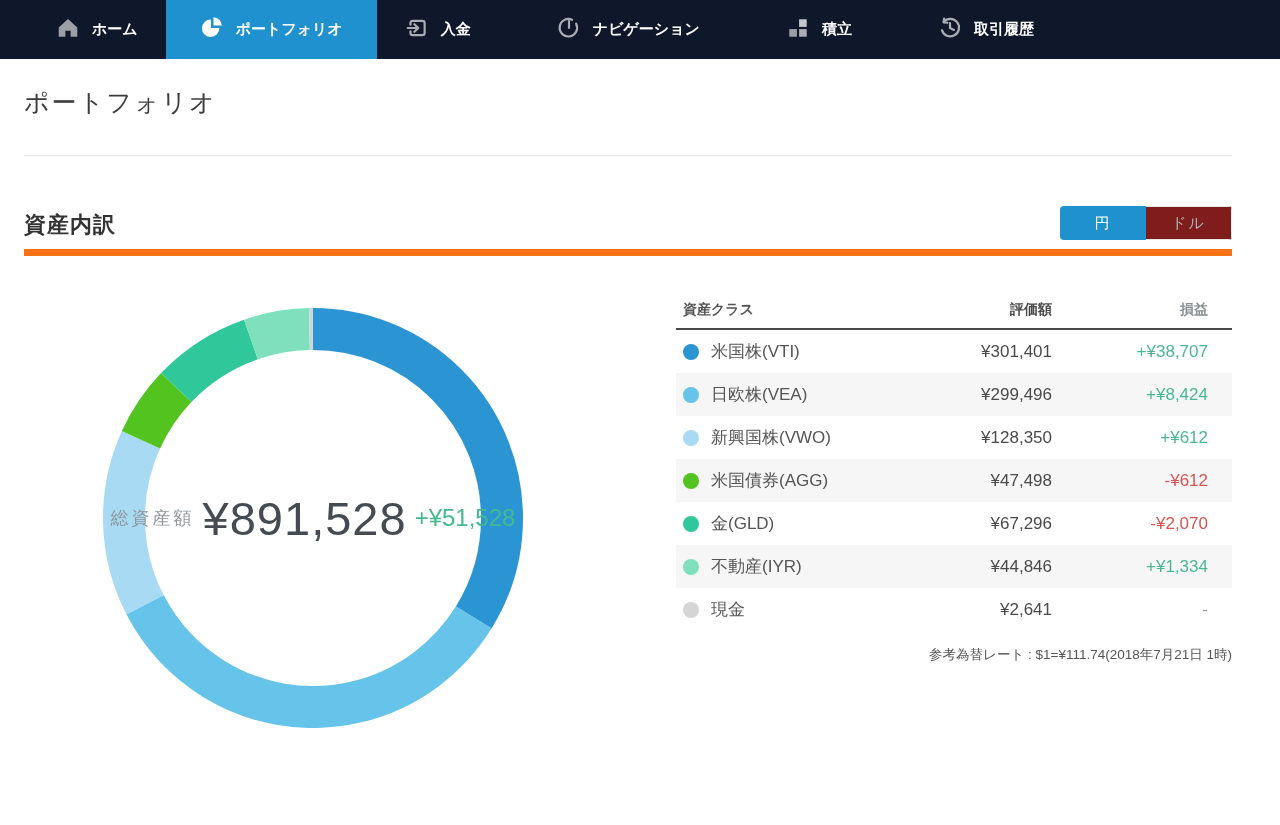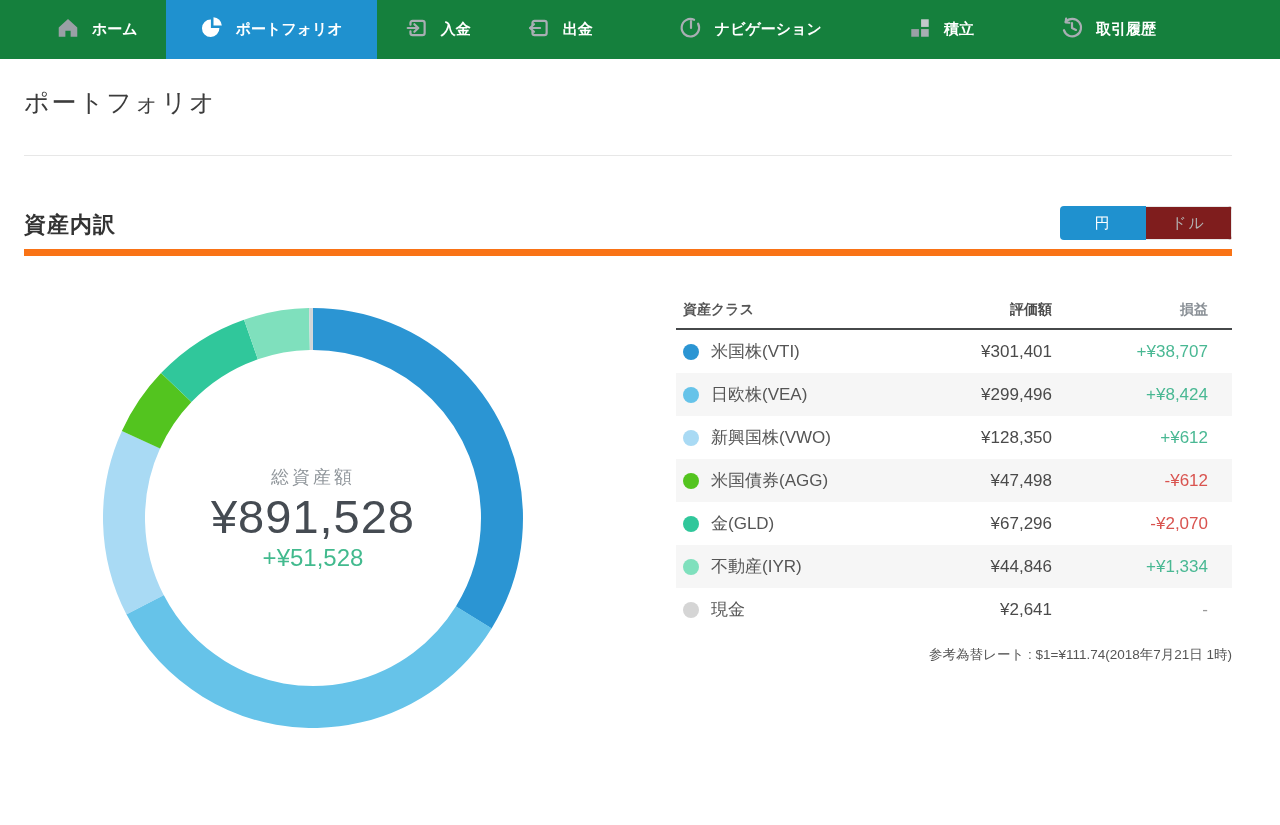--- a/index.html
+++ b/index.html
@@ -1,20 +1,20 @@
 <!DOCTYPE html>
 <html><head>
 <meta charset="utf-8">
 <style>
   * { margin:0; padding:0; box-sizing:border-box; }
   html,body { width:1280px; height:825px; background:#fff;
     font-family:"Liberation Sans","DejaVu Sans",sans-serif; color:#444; }
 
   
-  .nav { height:59px; background:#15803d; display:flex; align-items:stretch; overflow:hidden; }
+  .nav { height:59px; background:#0f172a; display:flex; align-items:stretch; overflow:hidden; }
   .nav-item { display:flex; align-items:center; gap:12px; padding:0 28px; cursor:pointer;
     color:#fff; font-size:15px; font-weight:bold; white-space:nowrap; }
   .nav-item--home { margin-left:28px; }
   .nav-item--active { background:#1f91cf; padding:0 34px; }
   .nav-item .nico { width:24px; height:24px; flex:0 0 24px; }
   .nav-item--gap { margin-left:30px; }
 
   
   .page { padding:0 48px 0 24px; }
   .page-title { font-size:25px; font-weight:400; color:#3c3c3c; padding-top:27px; letter-spacing:2px; }
@@ -27,22 +27,22 @@
   .toggle { display:flex; border-radius:4px; overflow:hidden; }
   .toggle button { width:86px; height:34px; border:none; font-size:15px; cursor:pointer; letter-spacing:2px;
     font-family:inherit; }
   .toggle .on  { background:#1f91cf; color:#fff; }
   .toggle .off { background:#7f1d1d; color:#b3b3b3; border:1px solid #e8e8e8; border-left:none; }
 
   
   .content { display:flex; margin-top:36px; }
   .chart-area { position:relative; width:420px; height:420px; margin-left:79px; margin-top:16px; flex:0 0 auto; }
   .chart-area svg { width:420px; height:420px; display:block; }
-  .chart-center { position:absolute; inset:0; display:flex; flex-direction:column;
-    align-items:center; justify-content:center; pointer-events:none; }
+  .chart-center { position:absolute; inset:0; display:flex; flex-direction:row;
+    align-items:center; justify-content:center; gap:8px; pointer-events:none; }
   .chart-center .lbl  { font-size:18px; color:#8f959a; letter-spacing:3px; }
   .chart-center .tot  { font-size:47px; color:#454b52; letter-spacing:1px; }
   .chart-center .gain { font-size:24px; color:#42ba8e; }
 
   .table-area { width:556px; margin-left:auto; flex:0 0 auto; }
   .trow { display:grid; grid-template-columns:1fr 170px 180px; align-items:center; height:43px; font-size:17px; }
   .thead { height:38px; font-size:14px; color:#8a9096; border-bottom:2px solid #46484a; font-weight:700; }
   .trow:nth-child(odd):not(.thead) { background:#f6f6f6; }
   .cell-name { display:flex; align-items:center; gap:12px; padding-left:7px; color:#555; }
   .dot { width:16px; height:16px; border-radius:50%; flex:0 0 16px; background:#ccc; }
@@ -82,30 +82,20 @@
     <span>
       <svg class="nico" viewBox="0 0 22 22" fill="none" stroke="#a9aeb4" stroke-width="2.2" stroke-linecap="round" stroke-linejoin="round">
         <path d="M5 8 V6.5 Q5 4.5 7 4.5 H16 Q18 4.5 18 6.5 V15.5 Q18 17.5 16 17.5 H7 Q5 17.5 5 15.5 V14"></path>
         <path d="M2.5 11 H11.5"></path>
           <path d="M8.6 7.6 L12.2 11 L8.6 14.4"></path>
       </svg>
     </span>
     <span>入金</span>
   </div>
 
-  <div class="nav-item">
-    <span>
-      <svg class="nico" viewBox="0 0 22 22" fill="none" stroke="#a9aeb4" stroke-width="2.2" stroke-linecap="round" stroke-linejoin="round">
-        <path d="M5 8 V6.5 Q5 4.5 7 4.5 H16 Q18 4.5 18 6.5 V15.5 Q18 17.5 16 17.5 H7 Q5 17.5 5 15.5 V14"></path>
-        <path d="M12 11 H3"></path>
-          <path d="M6.4 7.6 L2.8 11 L6.4 14.4"></path>
-      </svg>
-    </span>
-    <span>出金</span>
-  </div>
 
   <div class="nav-item nav-item--gap">
     <span>
       <svg class="nico" viewBox="0 0 22 22" fill="none" stroke="#a9aeb4" stroke-width="2.2" stroke-linecap="round">
         <path d="M13.8 3.5 A8 8 0 1 0 17.5 7"></path>
         <path d="M11 11 L11 4.6"></path>
       </svg>
     </span>
     <span>ナビゲーション</span>
   </div>

